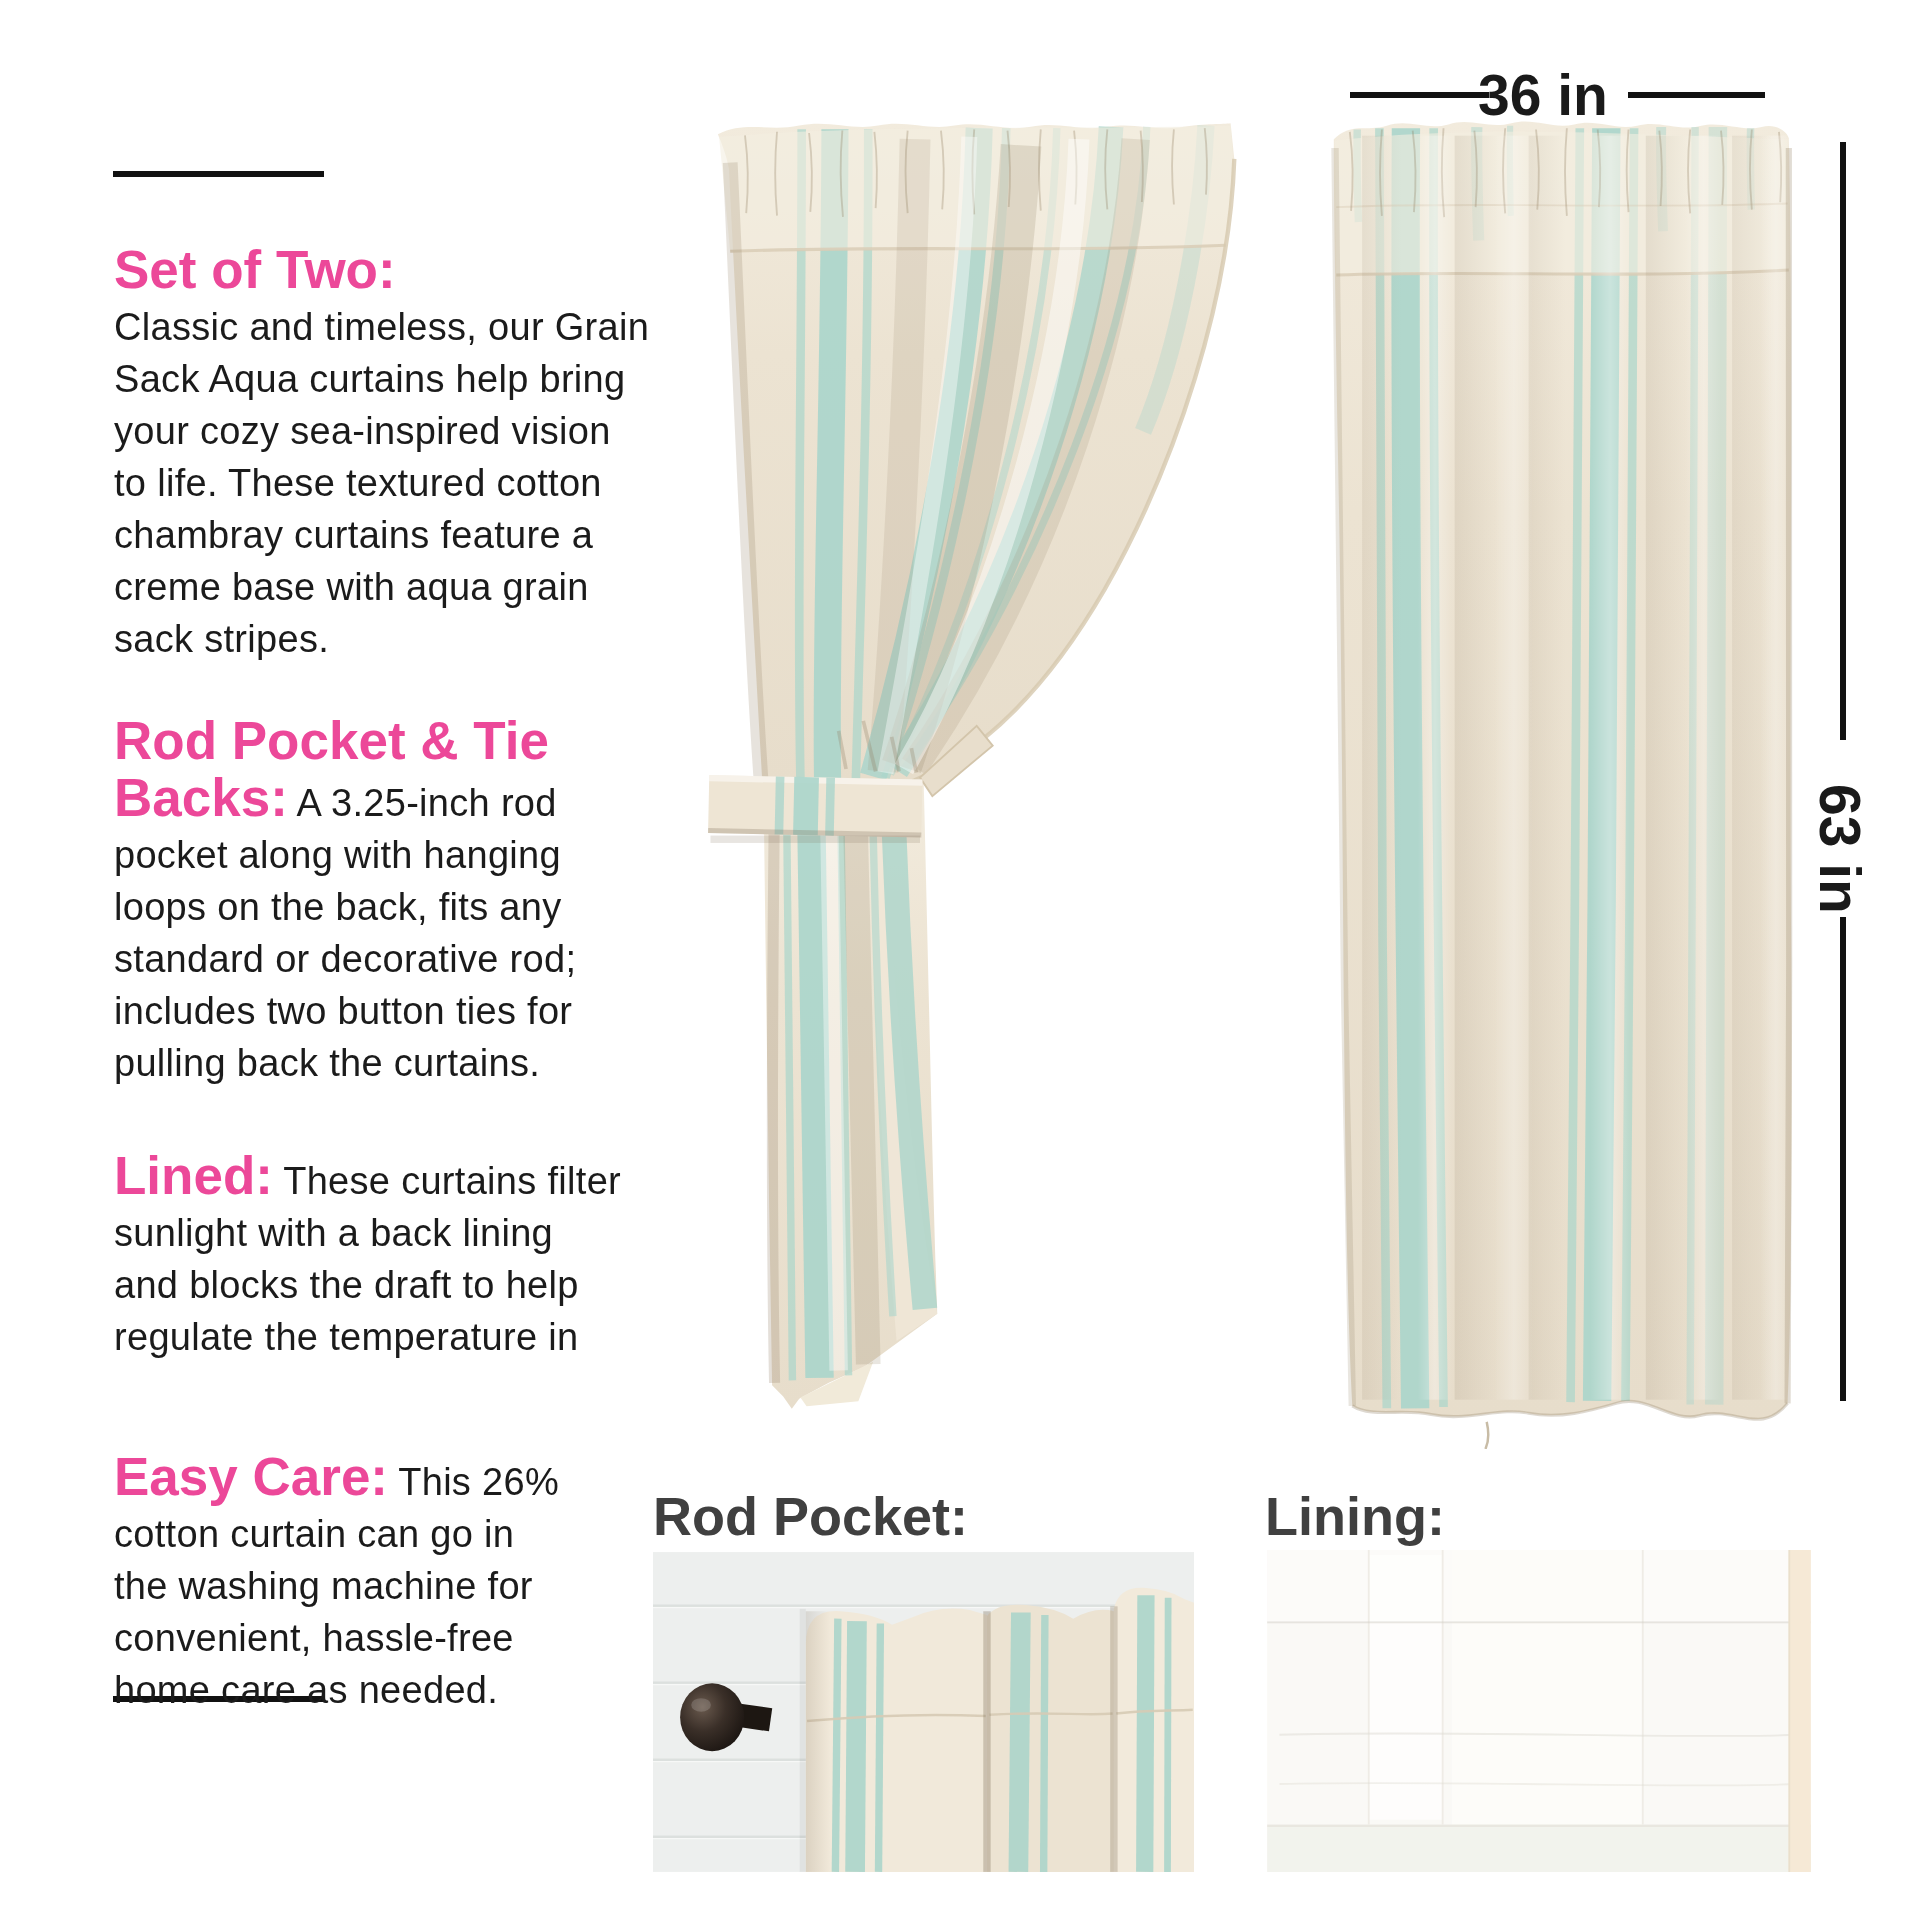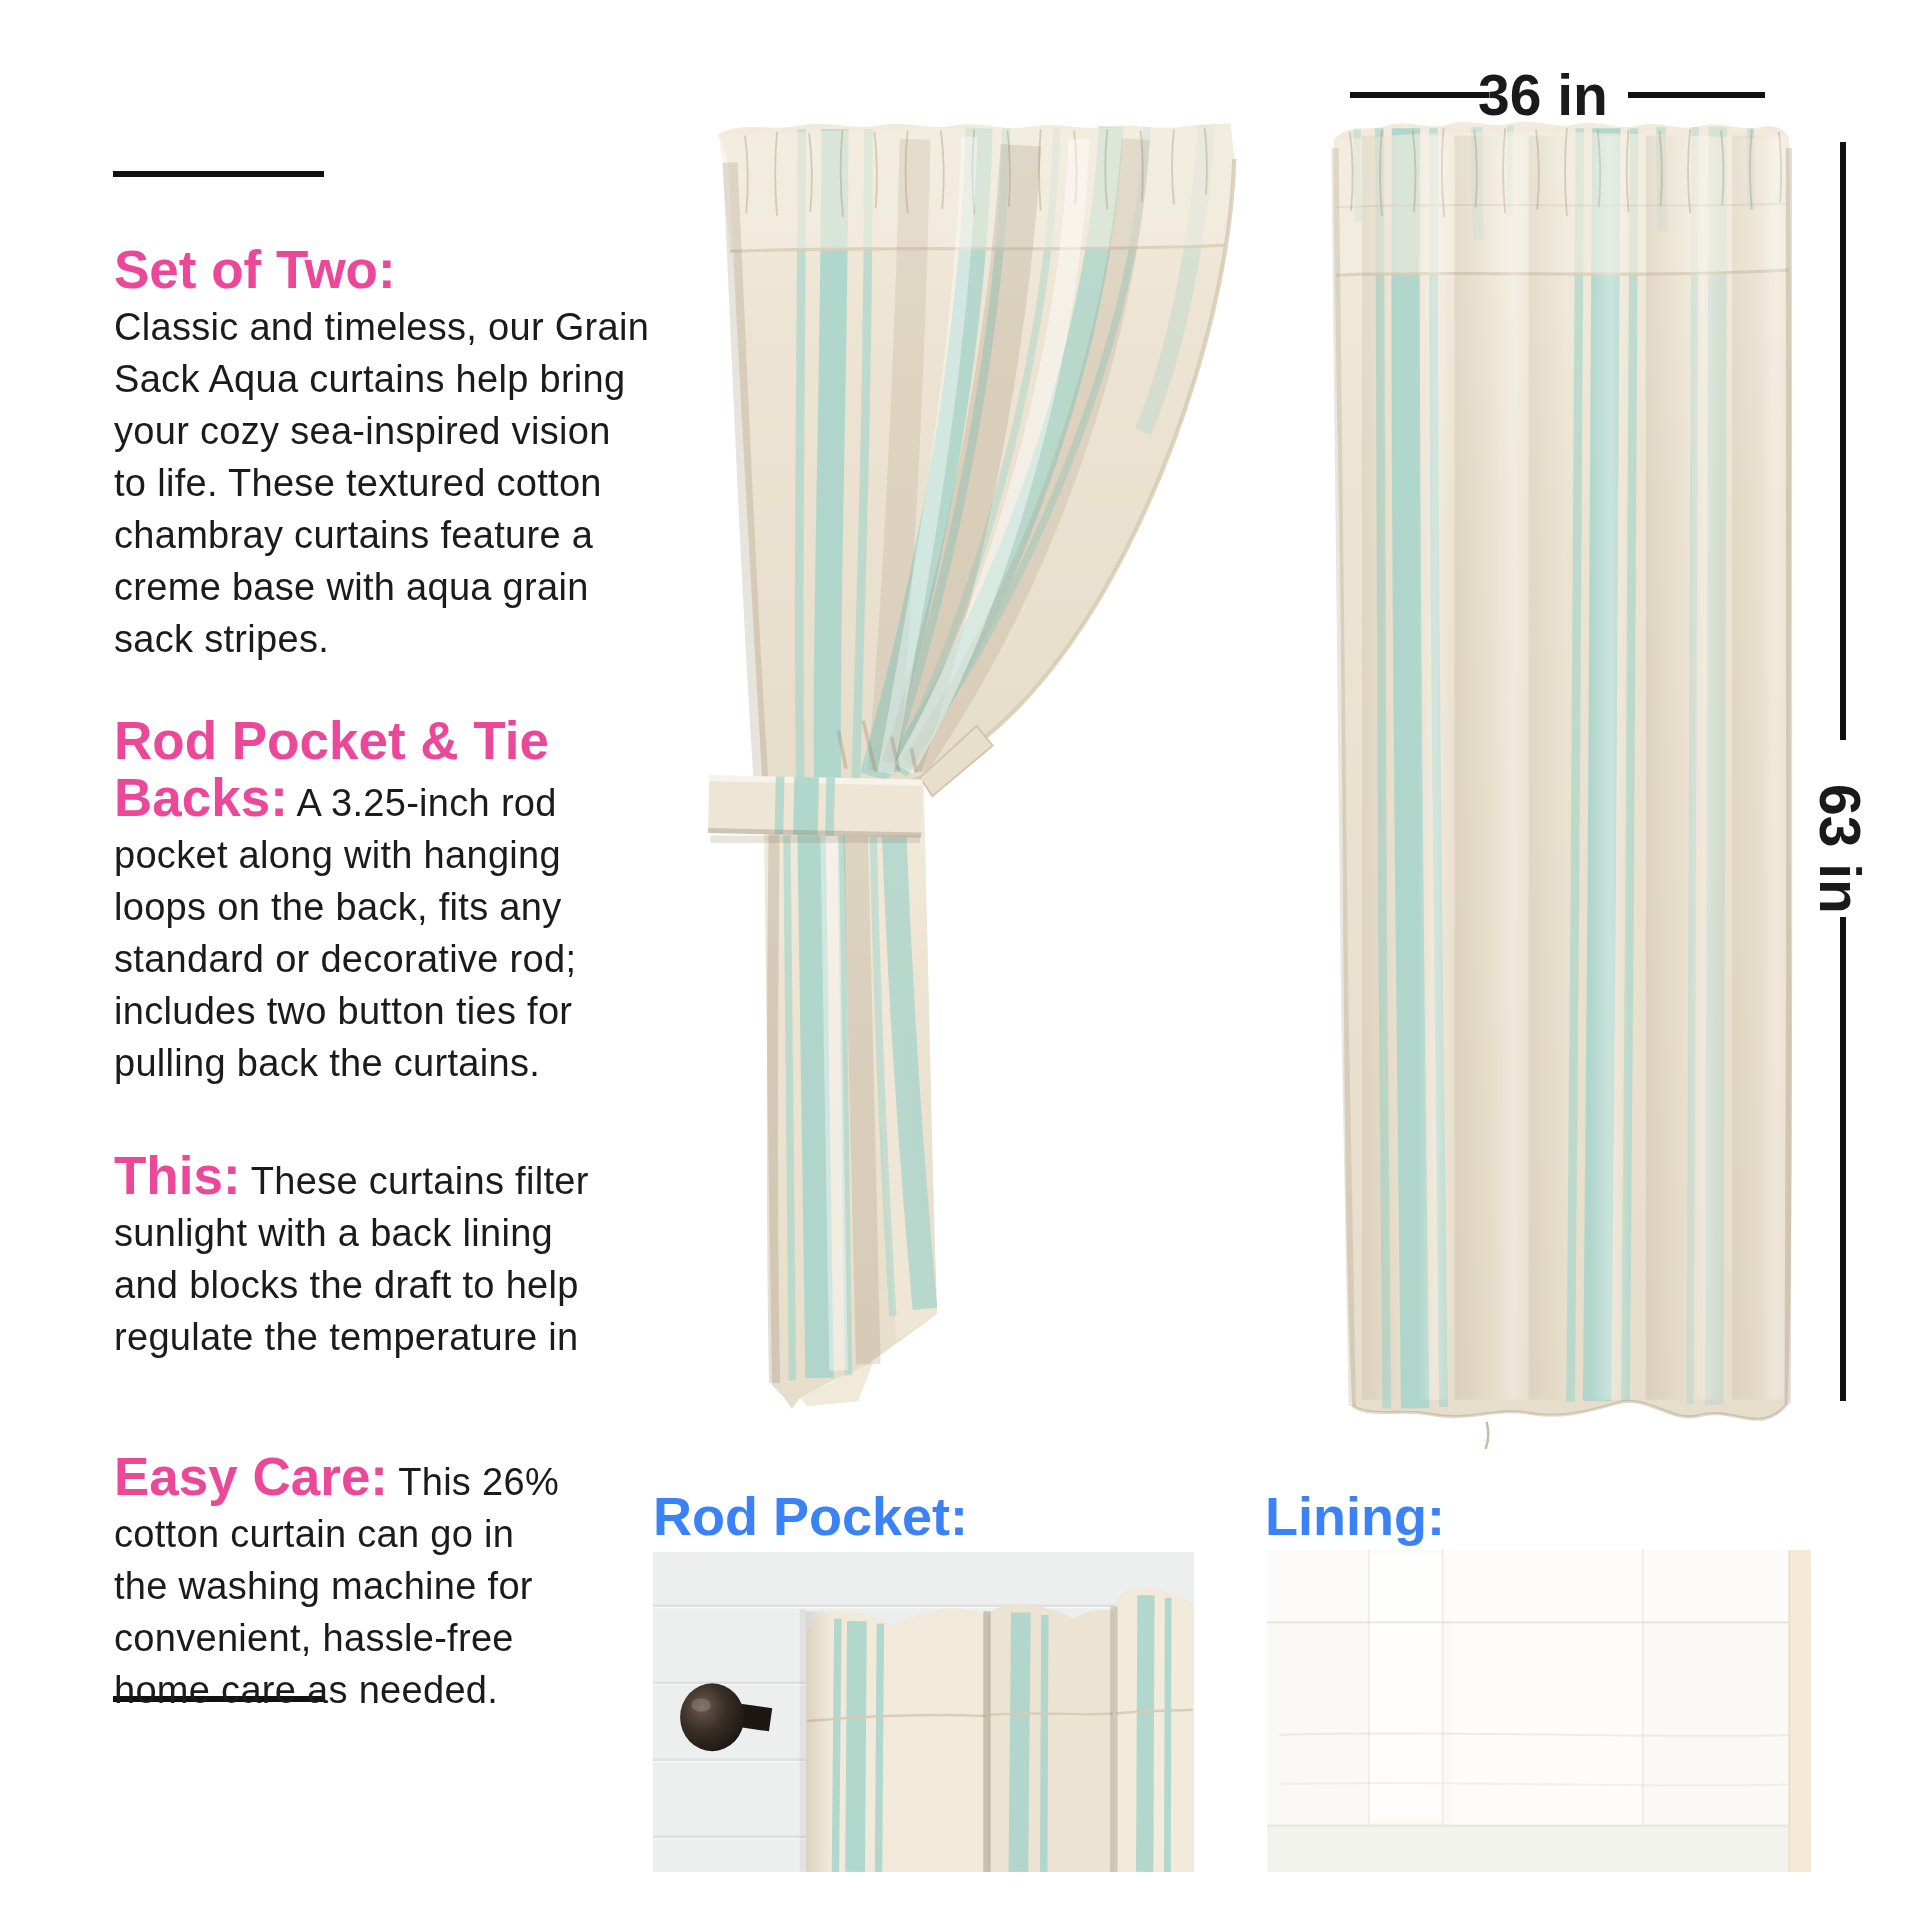--- a/index.html
+++ b/index.html
@@ -27,21 +27,21 @@
     font-size:57px;font-weight:bold;line-height:68px;white-space:nowrap;}
 
   
   .vline{position:absolute;width:6.2px;background:#111111;}
   #dimright-seg-top{left:1840px;top:142px;height:598px;}
   #dimright-seg-bottom{left:1840px;top:917px;height:484px;}
   #dimright-label{position:absolute;left:1802px;top:784px;height:154px;
     font-size:57px;font-weight:bold;writing-mode:vertical-rl;line-height:76px;white-space:nowrap;}
 
   
-  .photo-label{position:absolute;font-size:54px;font-weight:bold;line-height:59px;color:#3b82f6;}
+  .photo-label{position:absolute;font-size:54px;font-weight:bold;line-height:59px;color:#404040;}
   #label-rod-pocket{left:653px;top:1487px;}
   #label-lining{left:1265px;top:1487px;text-align:center;}
 
   .art{position:absolute;}
   #curtain-left{left:708px;top:113px;width:530px;height:1304px;}
   #curtain-right{left:1325px;top:111px;width:472px;height:1338px;}
   #photo-rod-pocket{left:653px;top:1552px;width:541px;height:320px;}
   #photo-lining{left:1267px;top:1550px;width:544px;height:322px;}
 </style>
 </head>
@@ -65,21 +65,21 @@
   <div class="sec" id="sec-2">
       <div class="tline"><span class="bh">Rod Pocket &amp; Tie</span></div>
       <div class="tline"><span class="bh">Backs:</span><span> A 3.25-inch rod</span></div>
       <div class="tline"><span>pocket along with hanging</span></div>
       <div class="tline"><span>loops on the back, fits any</span></div>
       <div class="tline"><span>standard or decorative rod;</span></div>
       <div class="tline"><span>includes two button ties for</span></div>
       <div class="tline"><span>pulling back the curtains.</span></div>
     </div>
   <div class="sec" id="sec-3">
-      <div class="tline"><span class="bh">This:</span><span> These curtains filter</span></div>
+      <div class="tline"><span class="bh">Lined:</span><span> These curtains filter</span></div>
       <div class="tline"><span>sunlight with a back lining</span></div>
       <div class="tline"><span>and blocks the draft to help</span></div>
       <div class="tline"><span>regulate the temperature in</span></div>
     </div>
   <div class="sec" id="sec-4">
       <div class="tline"><span class="bh">Easy Care:</span><span> This 26%</span></div>
       <div class="tline"><span>cotton curtain can go in</span></div>
       <div class="tline"><span>the washing machine for</span></div>
       <div class="tline"><span>convenient, hassle-free</span></div>
       <div class="tline"><span>home care as needed.</span></div>

